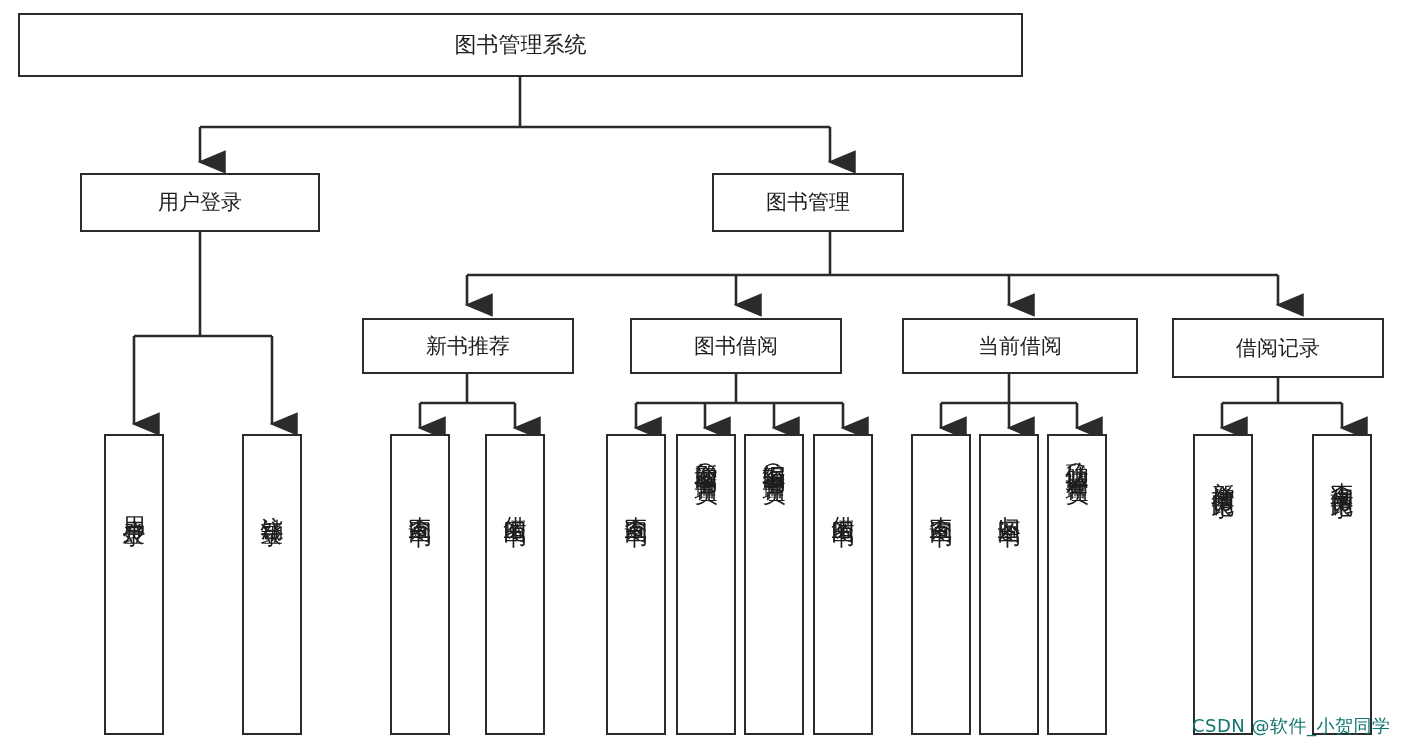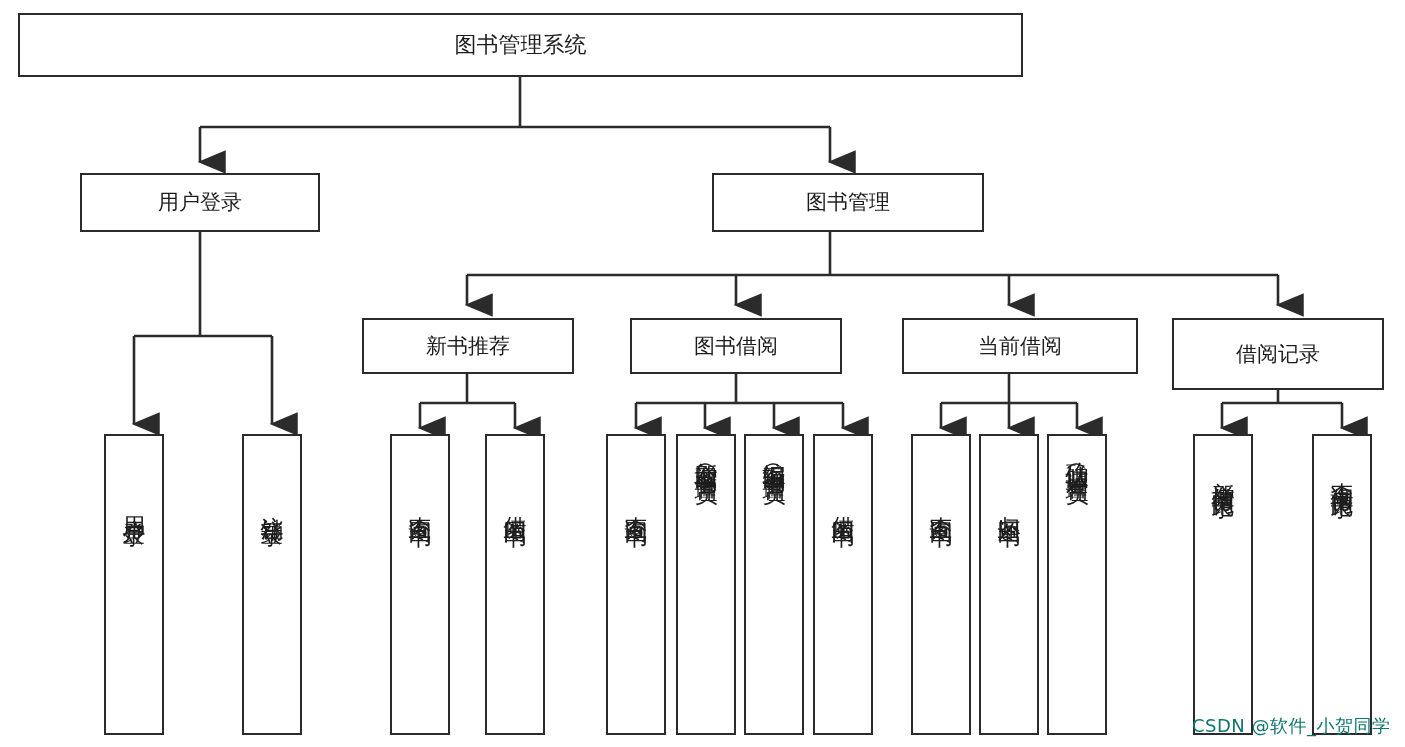--- a/index.html
+++ b/index.html
@@ -122,34 +122,34 @@
     </g>
   </svg>
 
   <div class="node root h" style="left:18px; top:13px; width:1005px; height:64px;">
     <span class="label">图书管理系统</span>
   </div>
 
   <div class="node h" style="left:80px; top:173px; width:240px; height:59px;">
     <span class="label">用户登录</span>
   </div>
-  <div class="node h" style="left:712px; top:173px; width:272px; height:59px;">
+  <div class="node h" style="left:712px; top:173px; width:192px; height:59px;">
     <span class="label">图书管理</span>
   </div>
 
   <div class="node h" style="left:362px; top:318px; width:212px; height:56px;">
     <span class="label">新书推荐</span>
   </div>
   <div class="node h" style="left:630px; top:318px; width:212px; height:56px;align-items:center;">
     <span class="label">图书借阅</span>
   </div>
   <div class="node h" style="left:902px; top:318px; width:236px; height:56px;">
     <span class="label">当前借阅</span>
   </div>
-  <div class="node h" style="left:1172px; top:318px; width:212px; height:72px;">
+  <div class="node h" style="left:1172px; top:318px; width:212px; height:60px;">
     <span class="label">借阅记录</span>
   </div>
 
   <div class="node v" style="left:104px; top:434px; width:60px; height:301px; padding-top:62px;">
     <span class="label">用户登录</span>
   </div>
   <div class="node v" style="left:242px; top:434px; width:60px; height:301px; padding-top:62px;">
     <span class="label">注销登录</span>
   </div>
 

